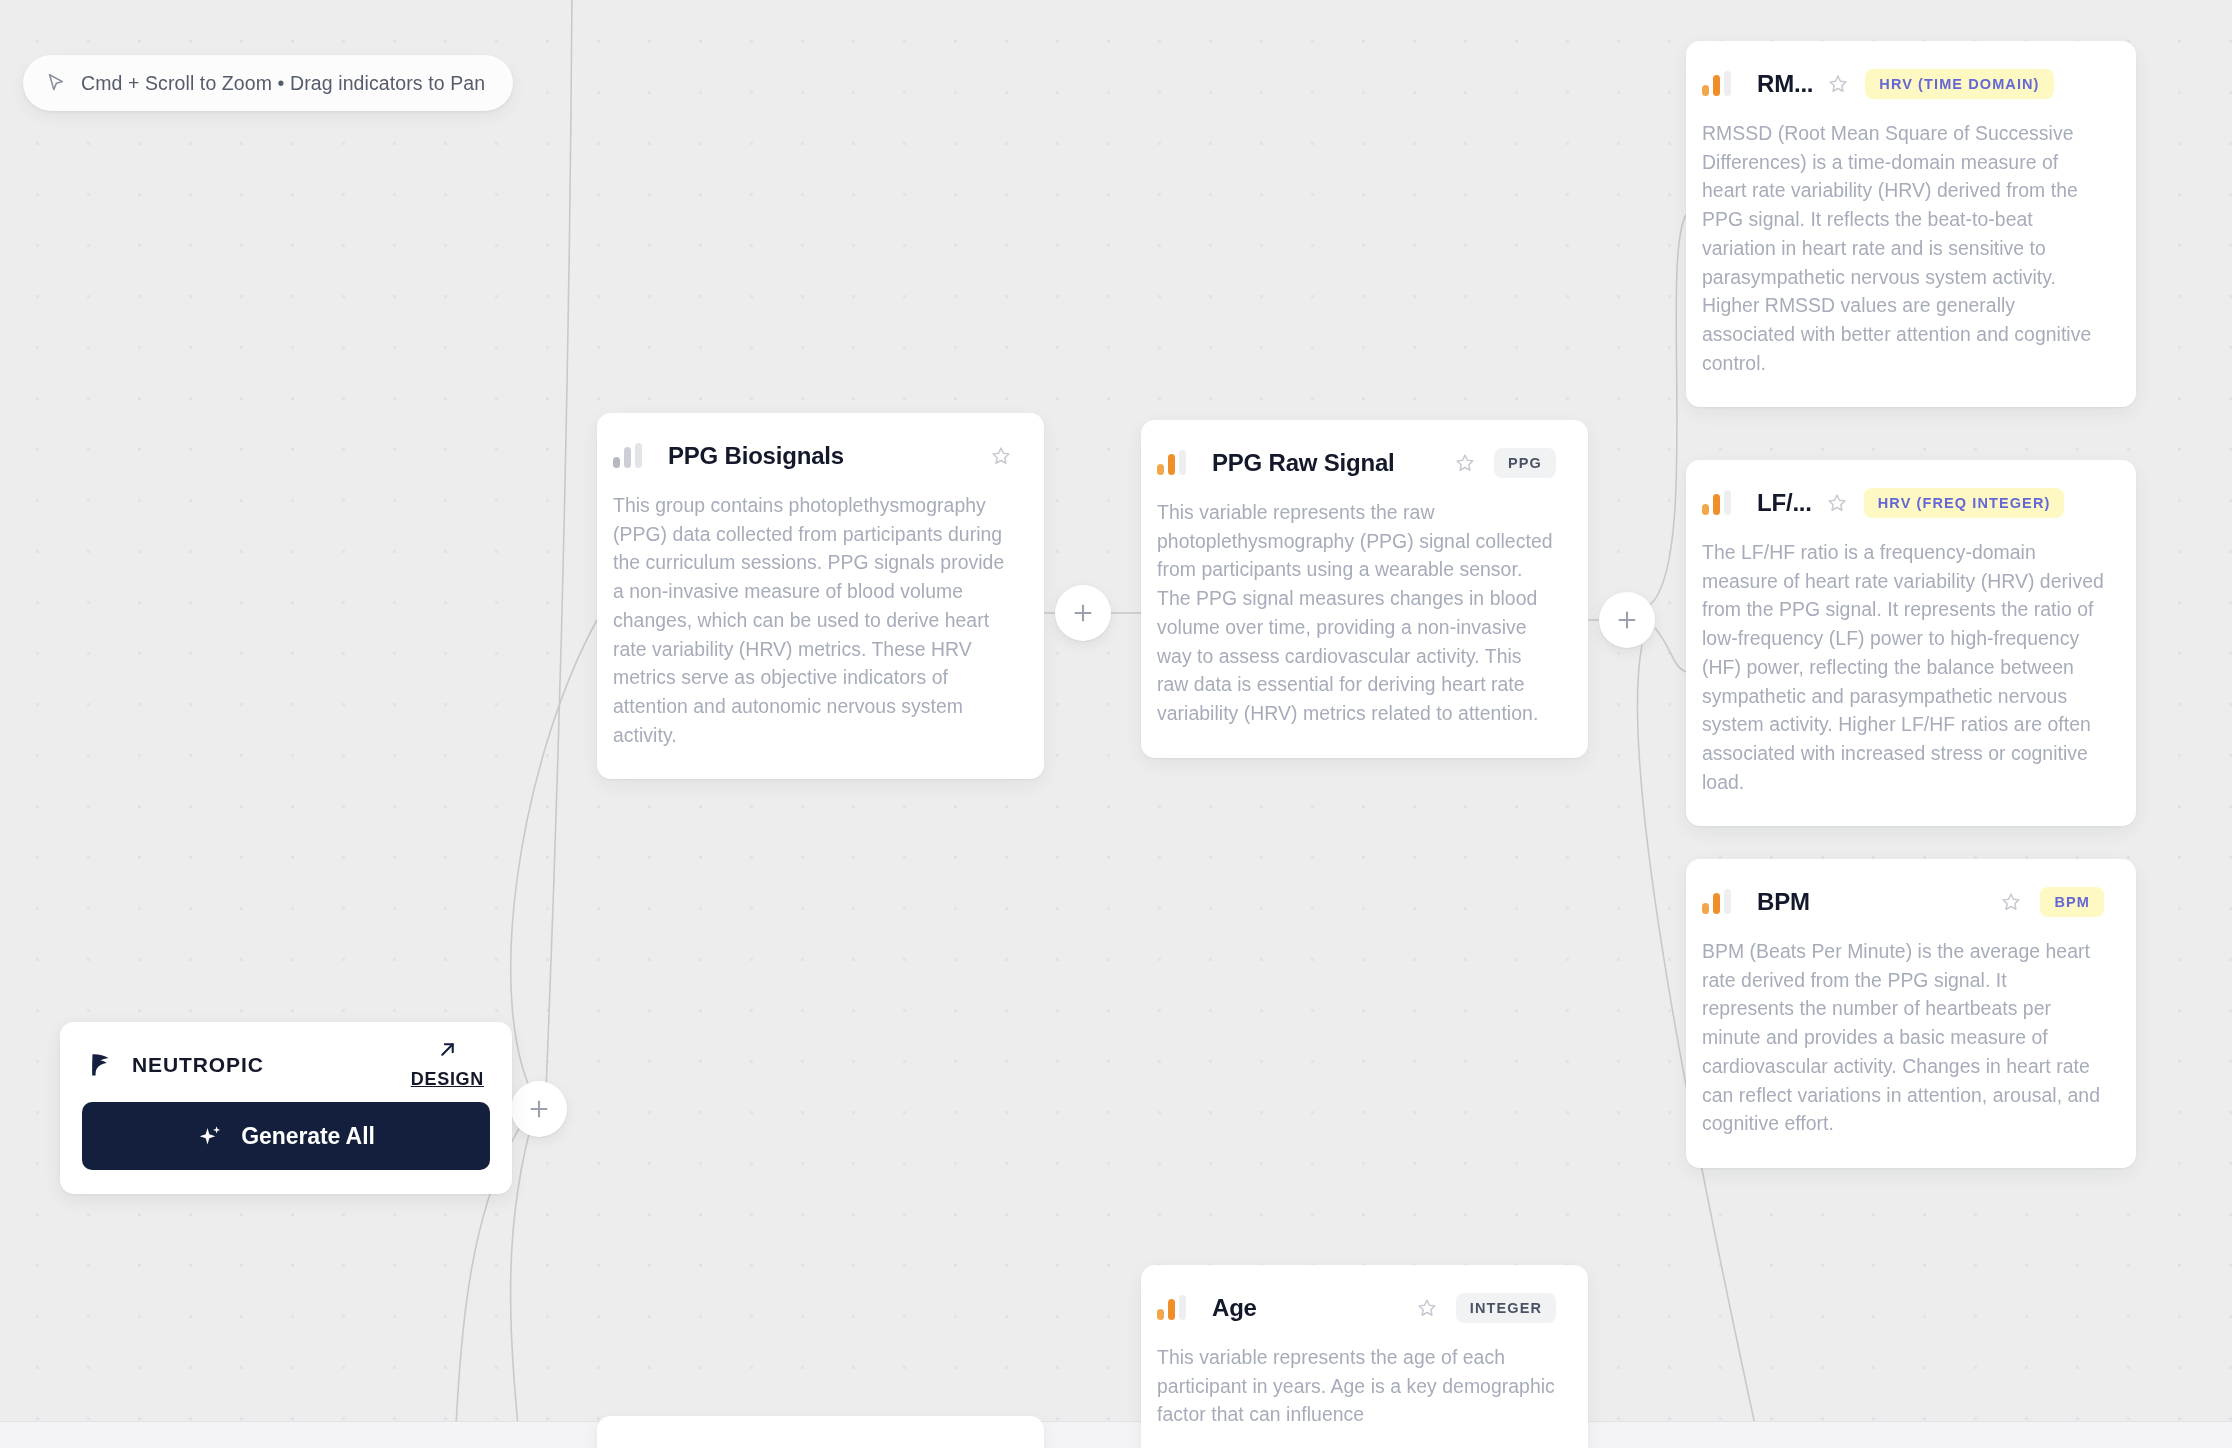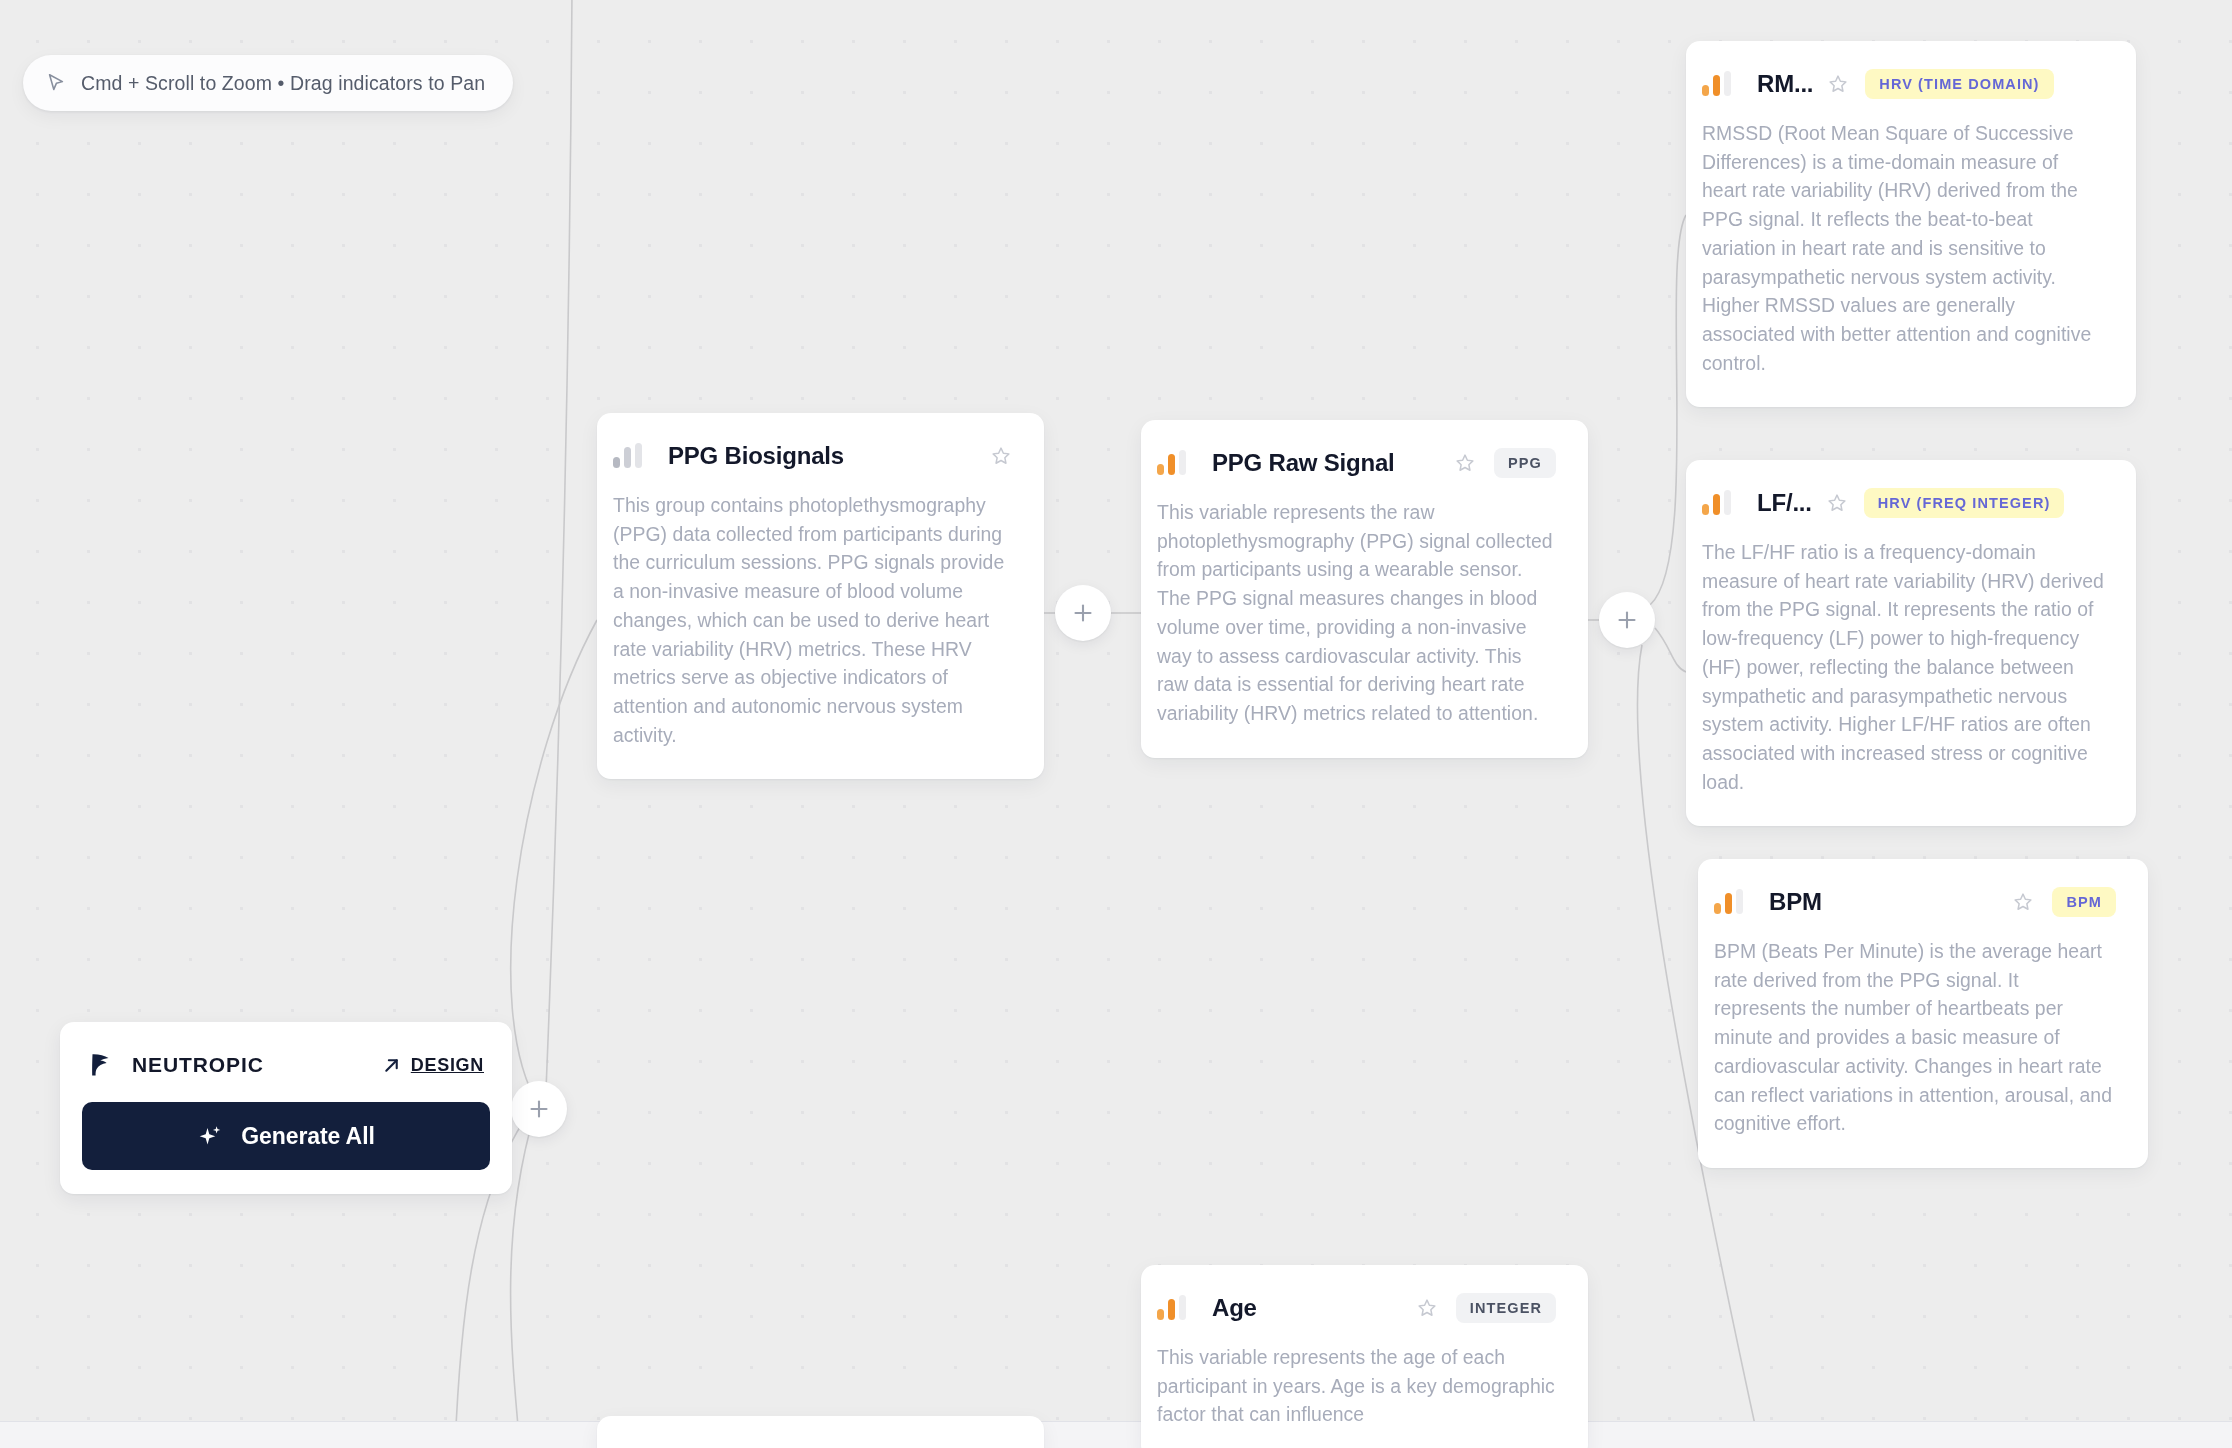--- a/index.html
+++ b/index.html
@@ -131,21 +131,21 @@
   .badge.grey   { background: #f1f2f4; color: #4b5263; }
 
   
   .head-spacer { flex: 1 1 auto; }
 
   
   #card-ppg-biosignals { left: 597px; top: 413px; width: 447px; }
   #card-ppg-raw        { left: 1141px; top: 420px; width: 447px; }
   #card-rmssd          { left: 1686px; top: 41px; width: 450px; }
   #card-lfhf           { left: 1686px; top: 460px; width: 450px; }
-  #card-bpm            { left: 1686px; top: 859px; width: 450px; margin-left: 12px; }
+  #card-bpm            { left: 1686px; top: 859px; width: 450px; }
   #card-age            { left: 1141px; top: 1265px; width: 447px; }
   #card-partial-bottom { left: 597px; top: 1416px; width: 447px; height: 80px; padding: 0; }
 
   
   .plus-node {
     position: absolute;
     width: 56px; height: 56px;
     border-radius: 50%;
     background: #ffffff;
     box-shadow: 0 1px 2px rgba(25,30,50,0.06), 0 4px 14px rgba(25,30,50,0.07);
@@ -185,20 +185,21 @@
     letter-spacing: 0.9px;
   }
   .design-link {
     display: flex;
     align-items: center;
     gap: 10px;
     font-size: 18px;
     font-weight: bold;
     color: #13182a;
     letter-spacing: 0.7px;
+    flex-direction: column;
   }
   .arrow-up-right { width: 19px; height: 19px; display: block; flex: none; }
 
   #generate-all-button {
     display: flex;
     align-items: center;
     justify-content: center;
     gap: 18px;
     width: 100%;
     height: 68px;

